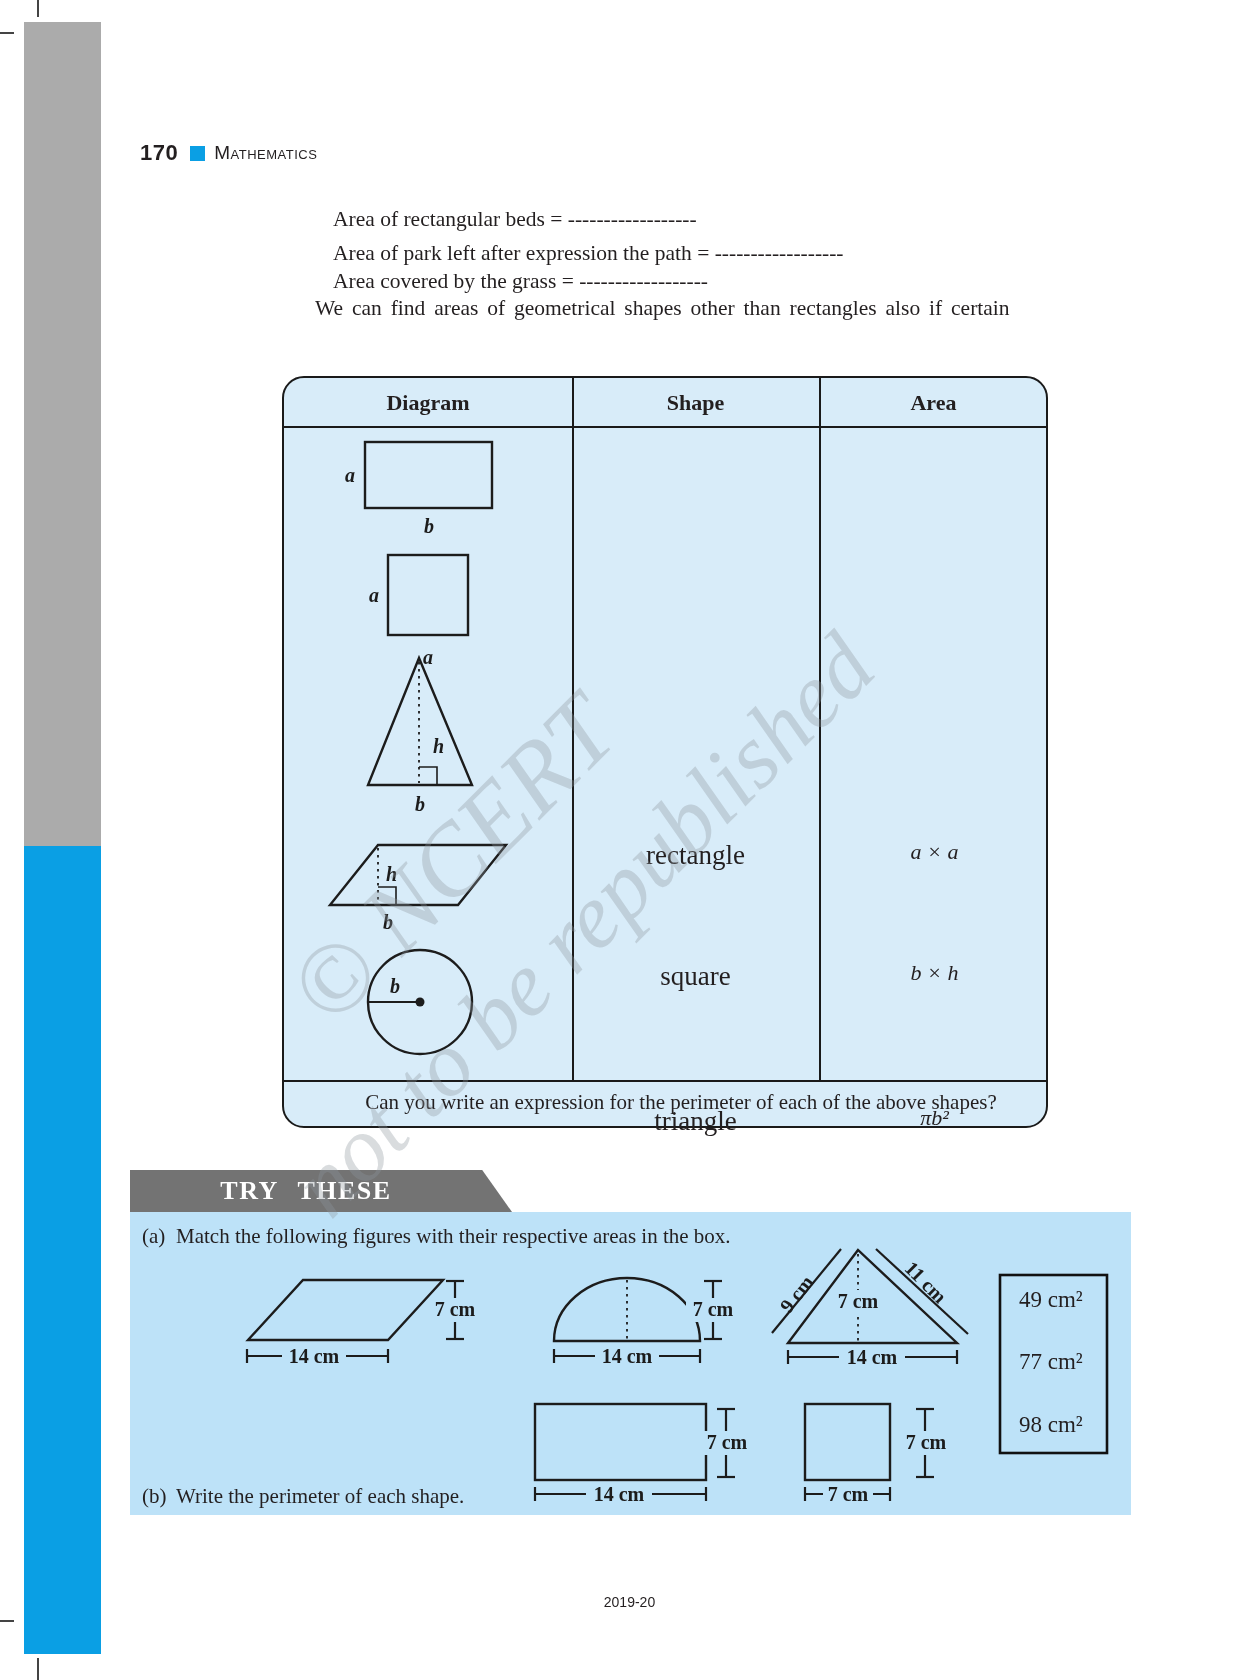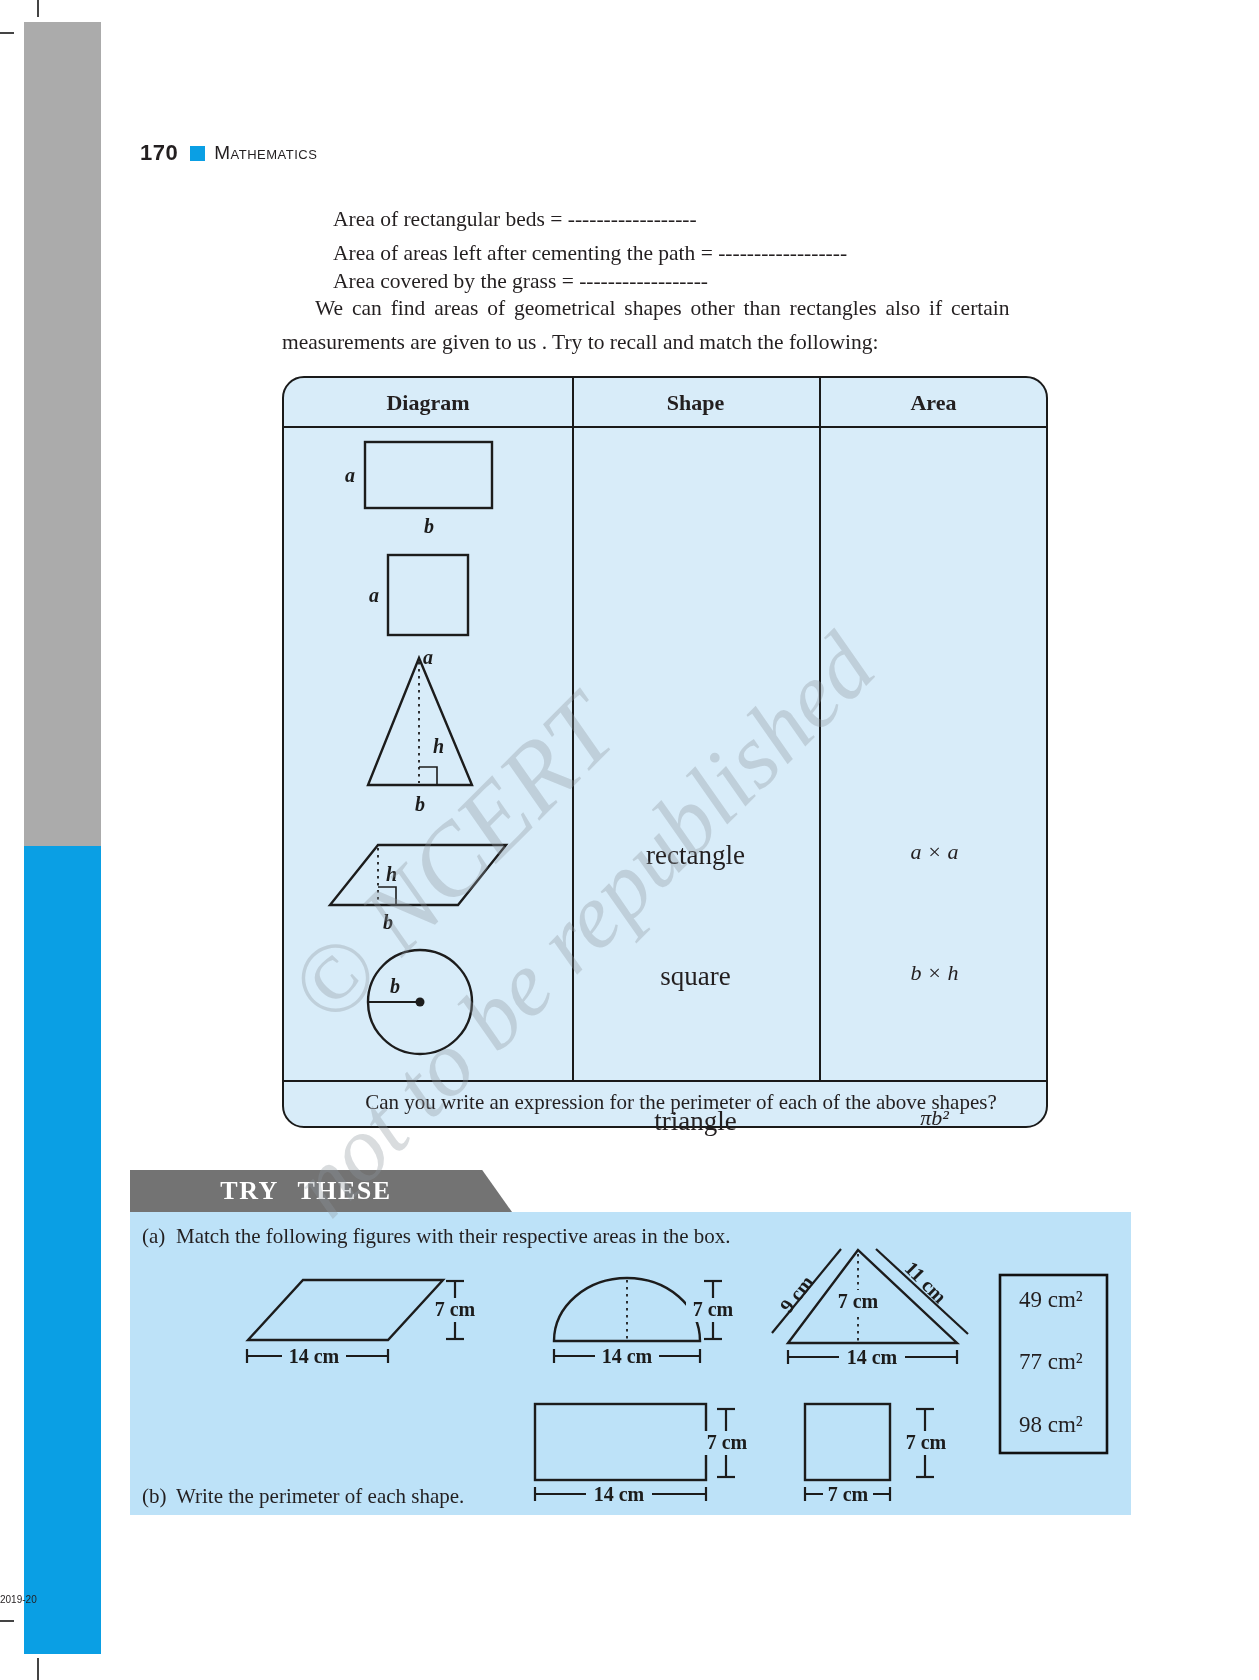--- a/index.html
+++ b/index.html
@@ -46,22 +46,22 @@
   .dash{fill:none;stroke:#1c1c1c;stroke-width:1.8px;stroke-dasharray:2.5 4.5;}
   .angle{fill:none;stroke:#1c1c1c;stroke-width:1.6px;}
   text.dimlabel{font:bold 20px "Liberation Serif", serif;fill:#1c1c1c;text-anchor:middle;}
   text.varlabel{font:italic bold 20px "Liberation Serif", serif;fill:#1c1c1c;text-anchor:middle;}
   text.boxlabel{font:23px "Liberation Serif", serif;fill:#231f20;text-anchor:start;}
   .bgP{fill:#bde2f8;}
   
   .wm{position:absolute;color:#8e979e;opacity:.33;font-style:italic;white-space:nowrap;
       font-family:"Liberation Serif", serif;pointer-events:none;z-index:9;}
   
-  .footer{position:absolute;left:0;top:1594px;width:100%;text-align:left;
-          font-family:"Liberation Sans", sans-serif;font-size:10px;}
+  .footer{position:absolute;left:0;top:1594px;width:100%;text-align:center;
+          font-family:"Liberation Sans", sans-serif;font-size:14px;}
 </style>
 </head>
 <body>
 
 <div class="page">
 
   <div class="crop" style="left:37px;top:0;width:1.5px;height:17px;"></div>
   <div class="crop" style="left:0;top:32px;width:14px;height:1.5px;"></div>
   <div class="crop" style="left:0;top:1620px;width:14px;height:1.5px;"></div>
   <div class="crop" style="left:37px;top:1658px;width:1.5px;height:22px;"></div>
@@ -69,24 +69,23 @@
   <div class="bar-gray"></div>
   <div class="bar-blue"></div>
 
   <div class="header">
     <span class="pg-num">170</span>
     <span class="hdr-sq"></span>
     <span class="hdr-subject">Mathematics</span>
   </div>
 
   <div class="iline" style="left:333px;top:207px;">Area of rectangular beds = ------------------</div>
-  <div class="iline" style="left:333px;top:241px;">Area of areas left after cementing the path = ------------------</div>
+  <div class="iline" style="left:333px;top:241px;">Area of park left after expression the path = ------------------</div>
   <div class="iline" style="left:333px;top:269px;">Area covered by the grass = ------------------</div>
   <div class="iline just" style="left:315px;top:296px;">We can find areas of geometrical shapes other than rectangles also if certain</div>
-  <div class="iline" style="left:282px;top:330px;">measurements are given to us . Try to recall and match the following:</div>
 
   <div class="shape-table">
     <div class="th" style="left:0;width:288px;">Diagram</div>
     <div class="th" style="left:288px;width:247px;">Shape</div>
     <div class="th" style="left:535px;width:229px;">Area</div>
     <div class="tline" style="left:0;top:48px;width:762px;height:1.8px;"></div>
     <div class="tline" style="left:288px;top:0;width:1.8px;height:702px;"></div>
     <div class="tline" style="left:535px;top:0;width:1.8px;height:702px;"></div>
     <div class="tline" style="left:0;top:702px;width:762px;height:1.8px;"></div>
 

